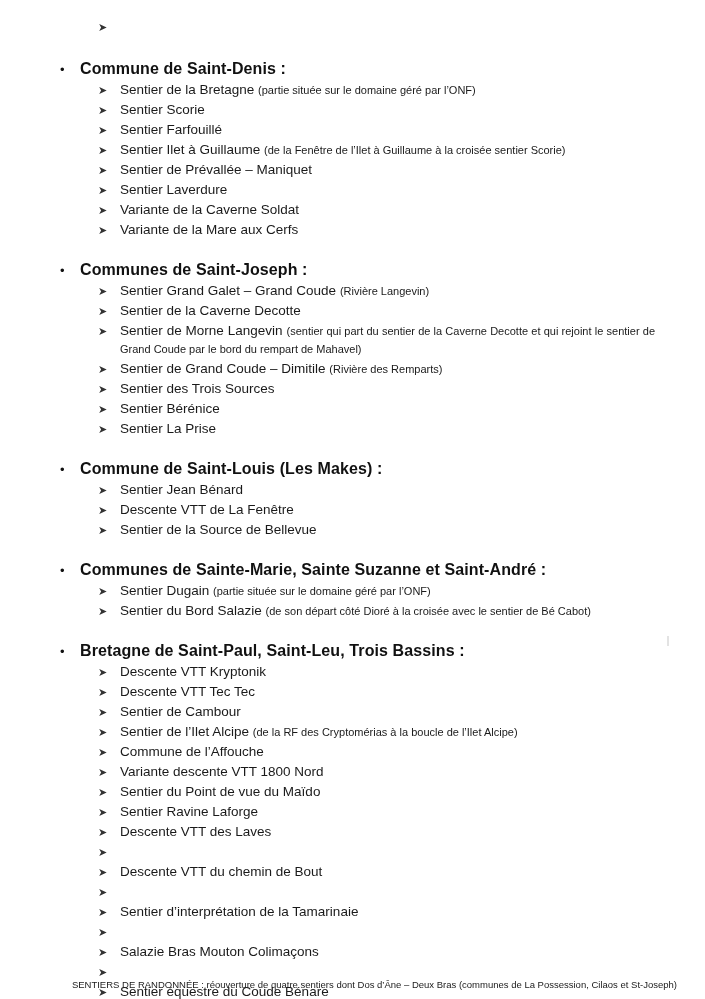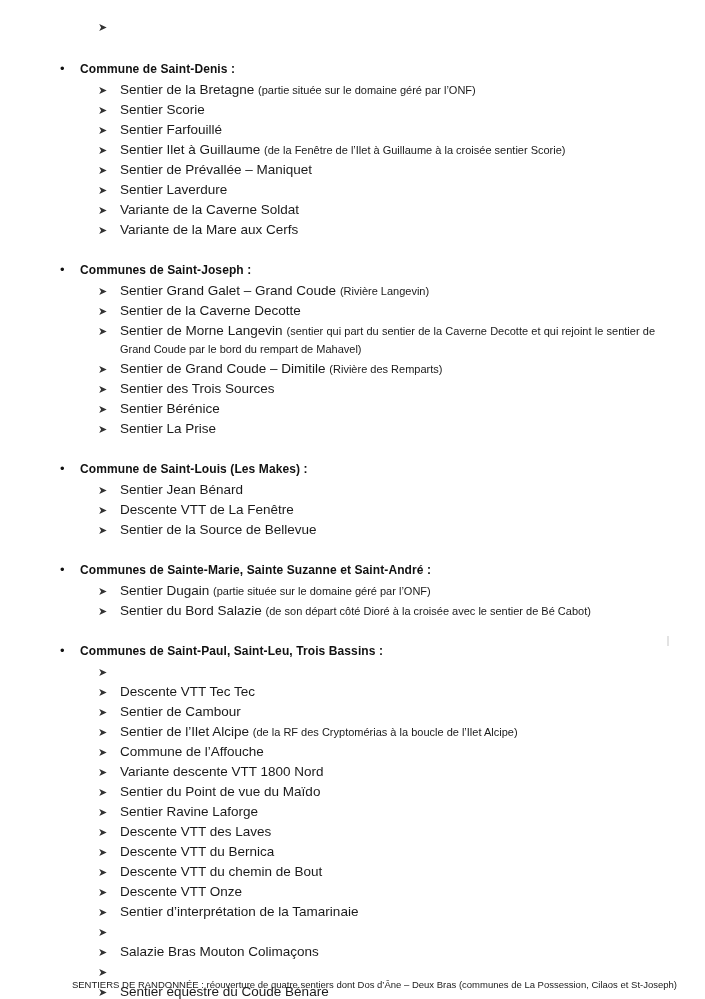--- a/index.html
+++ b/index.html
@@ -43,21 +43,21 @@
     width: 22px;
     flex: 0 0 22px;
     font-size: 13px;
     line-height: 17px;
     color: #111;
     text-align: left;
     padding-left: 2px;
     box-sizing: border-box;
   }
   .group-title {
-    font-size: 12px;
+    font-size: 16px;
     font-weight: bold;
     line-height: 18px;
     letter-spacing: 0.1px;
     color: #111;
   }
   .item-row {
     display: flex;
     align-items: baseline;
     padding-left: 40px;
     margin-bottom: 2px;
@@ -214,24 +214,25 @@
           <span class="item-text"><span>Sentier Dugain </span><span class="note">(partie située sur le domaine géré par l’ONF)</span></span>
         </div>
         <div class="item-row">
           <span class="arrow">➤</span>
           <span class="item-text justified"><span>Sentier du Bord Salazie </span><span class="note">(de son départ côté Dioré à la croisée avec le sentier de Bé Cabot)</span></span>
         </div>
       </div>
       <div class="group">
         <div class="bullet-row">
           <span class="bullet-dot">•</span>
-          <span class="group-title">Communes de Saint-Paul, Saint-Leu, Trois Bassins :</span>
-        </div>
-        <div class="item-row">
-          <span class="arrow">➤</span>
+          <span class="group-title">Bretagne de Saint-Paul, Saint-Leu, Trois Bassins :</span>
+        </div>
+        <div class="item-row">
+          <span class="arrow">➤</span>
+          <span class="item-text"><span>Descente VTT Kryptonik</span></span>
         </div>
         <div class="item-row">
           <span class="arrow">➤</span>
           <span class="item-text"><span>Descente VTT Tec Tec</span></span>
         </div>
         <div class="item-row">
           <span class="arrow">➤</span>
           <span class="item-text"><span>Sentier de Cambour</span></span>
         </div>
         <div class="item-row">
@@ -253,29 +254,27 @@
         <div class="item-row">
           <span class="arrow">➤</span>
           <span class="item-text"><span>Sentier Ravine Laforge</span></span>
         </div>
         <div class="item-row">
           <span class="arrow">➤</span>
           <span class="item-text"><span>Descente VTT des Laves</span></span>
         </div>
         <div class="item-row">
           <span class="arrow">➤</span>
-          <span class="item-text"><span>Descente VTT du Bernica</span></span>
         </div>
         <div class="item-row">
           <span class="arrow">➤</span>
           <span class="item-text"><span>Descente VTT du chemin de Bout</span></span>
         </div>
         <div class="item-row">
           <span class="arrow">➤</span>
-          <span class="item-text"><span>Descente VTT Onze</span></span>
         </div>
         <div class="item-row">
           <span class="arrow">➤</span>
           <span class="item-text"><span>Sentier d’interprétation de la Tamarinaie</span></span>
         </div>
         <div class="item-row">
           <span class="arrow">➤</span>
         </div>
         <div class="item-row">
           <span class="arrow">➤</span>

